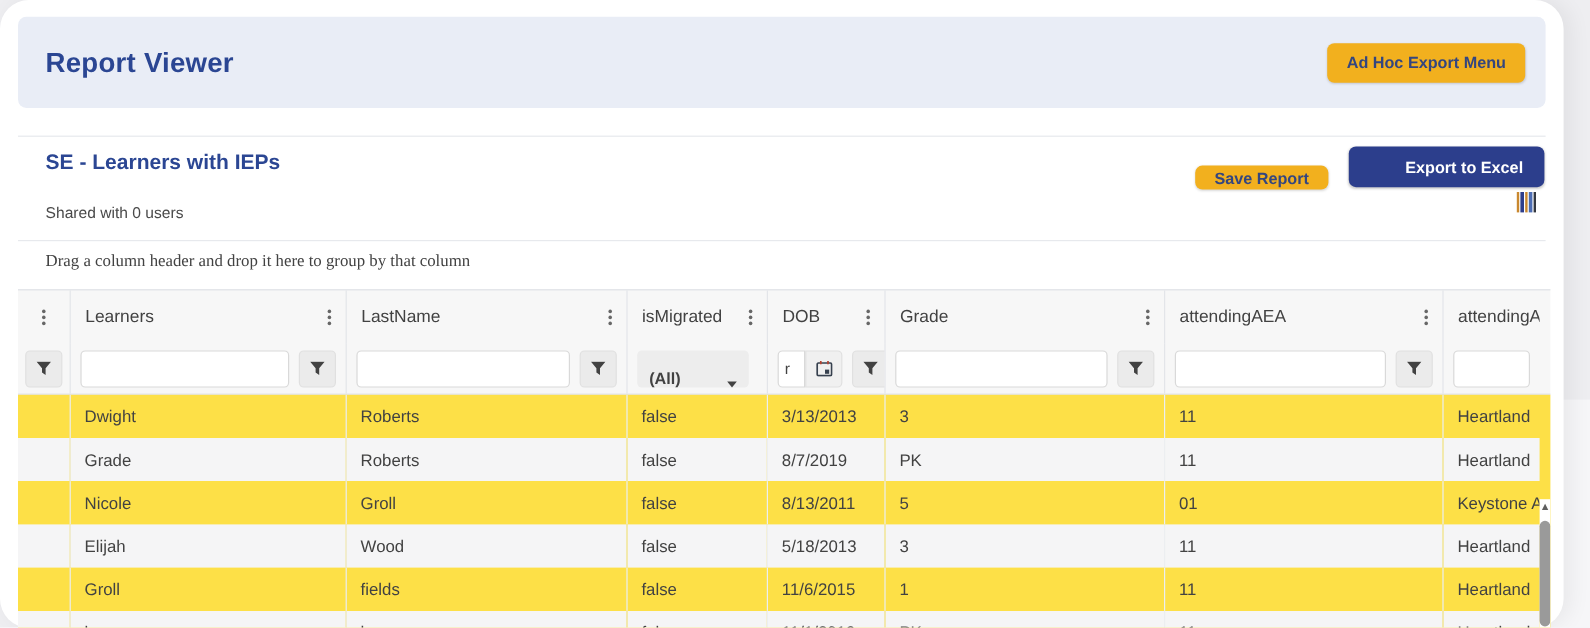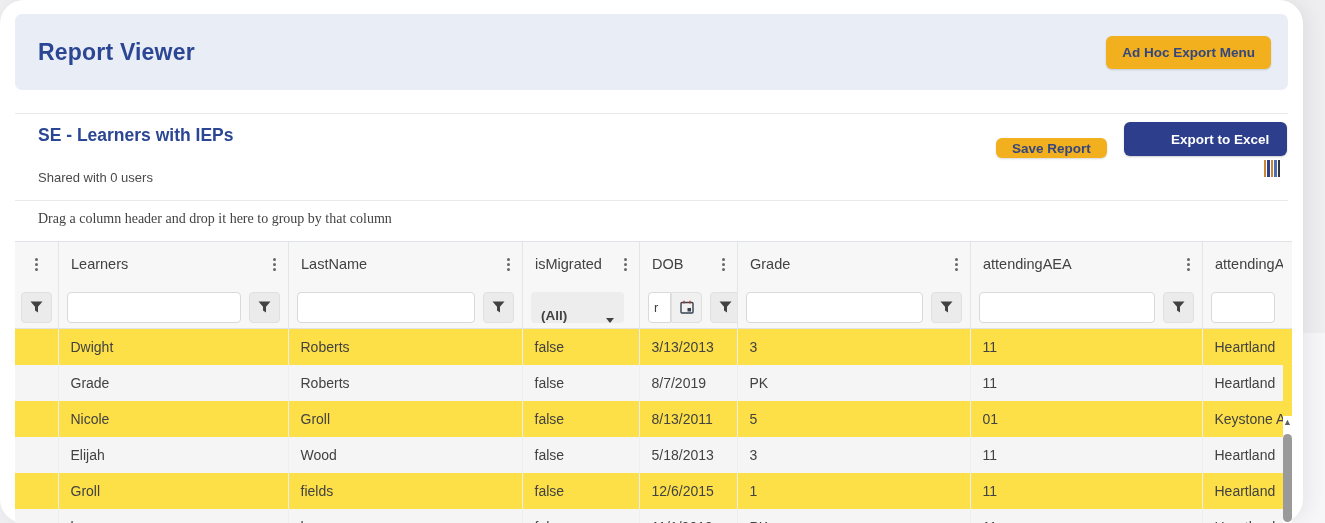--- a/index.html
+++ b/index.html
@@ -347,21 +347,21 @@
               <td>5/18/2013</td>
               <td>3</td>
               <td>11</td>
               <td>Heartland</td>
             </tr>
             <tr>
               <td></td>
               <td>Groll</td>
               <td>fields</td>
               <td>false</td>
-              <td>12/6/2015</td>
+              <td>11/6/2015</td>
               <td>1</td>
               <td>11</td>
               <td>Heartland</td>
             </tr>
             <tr class="alt">
               <td></td>
               <td>l</td>
               <td>h</td>
               <td>false</td>
               <td>11/1/2019</td>

